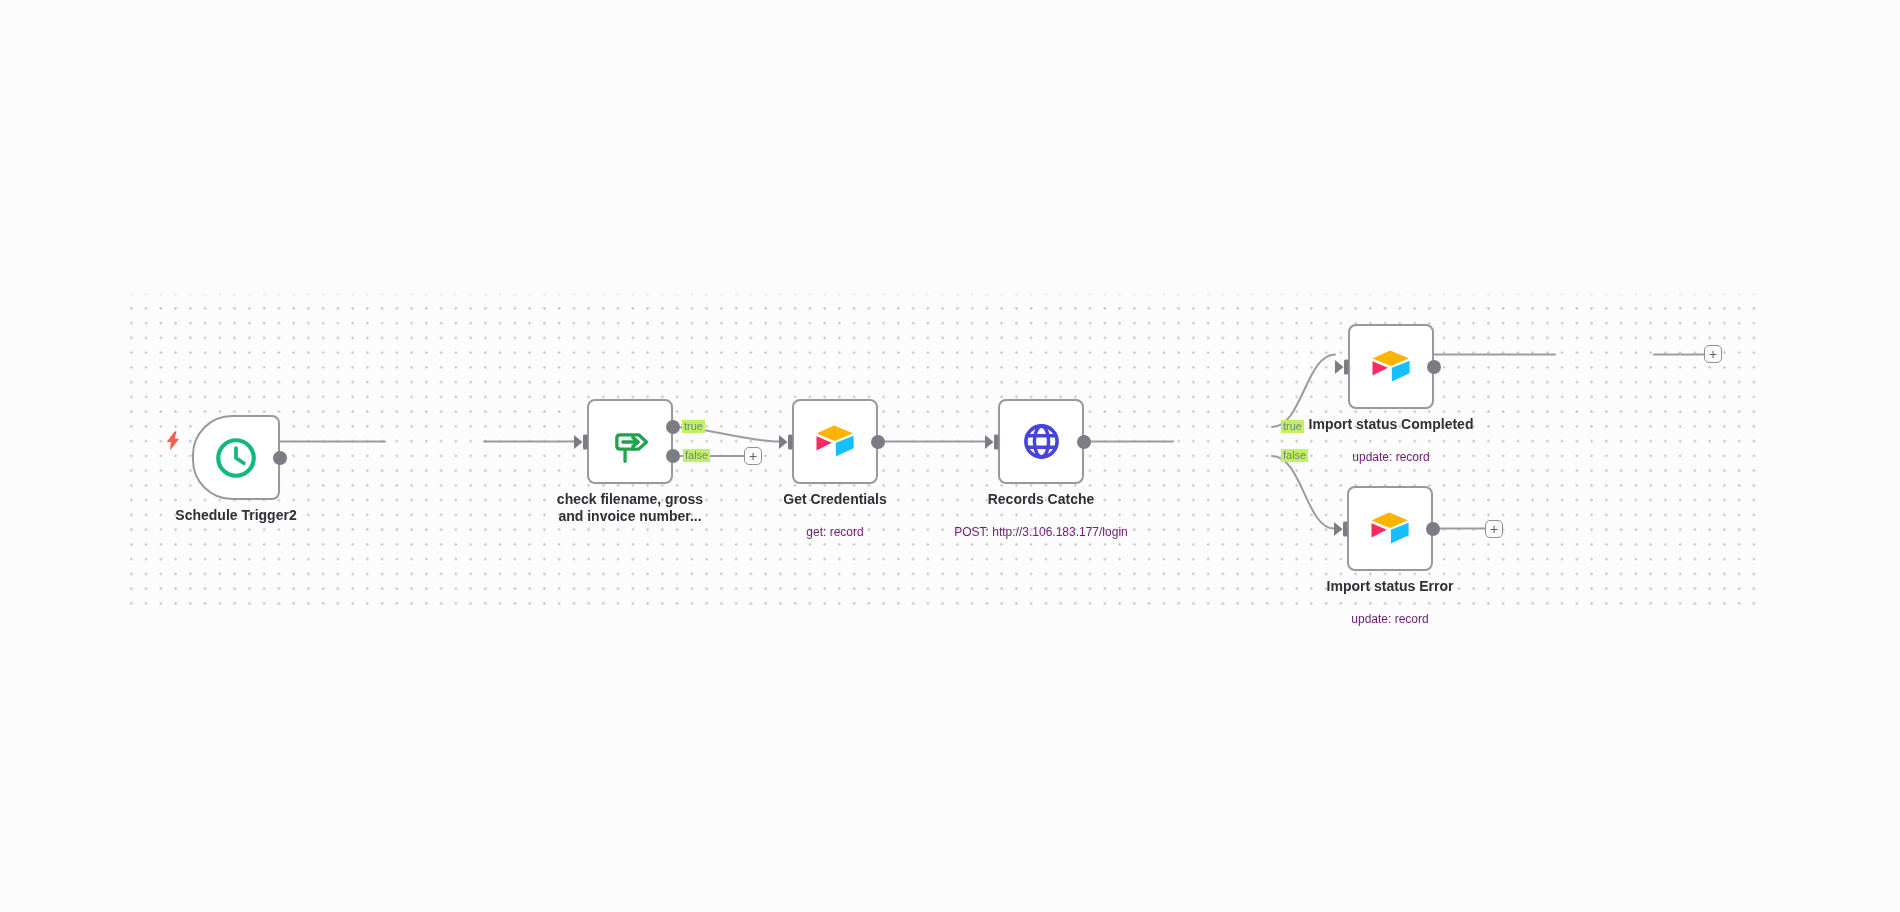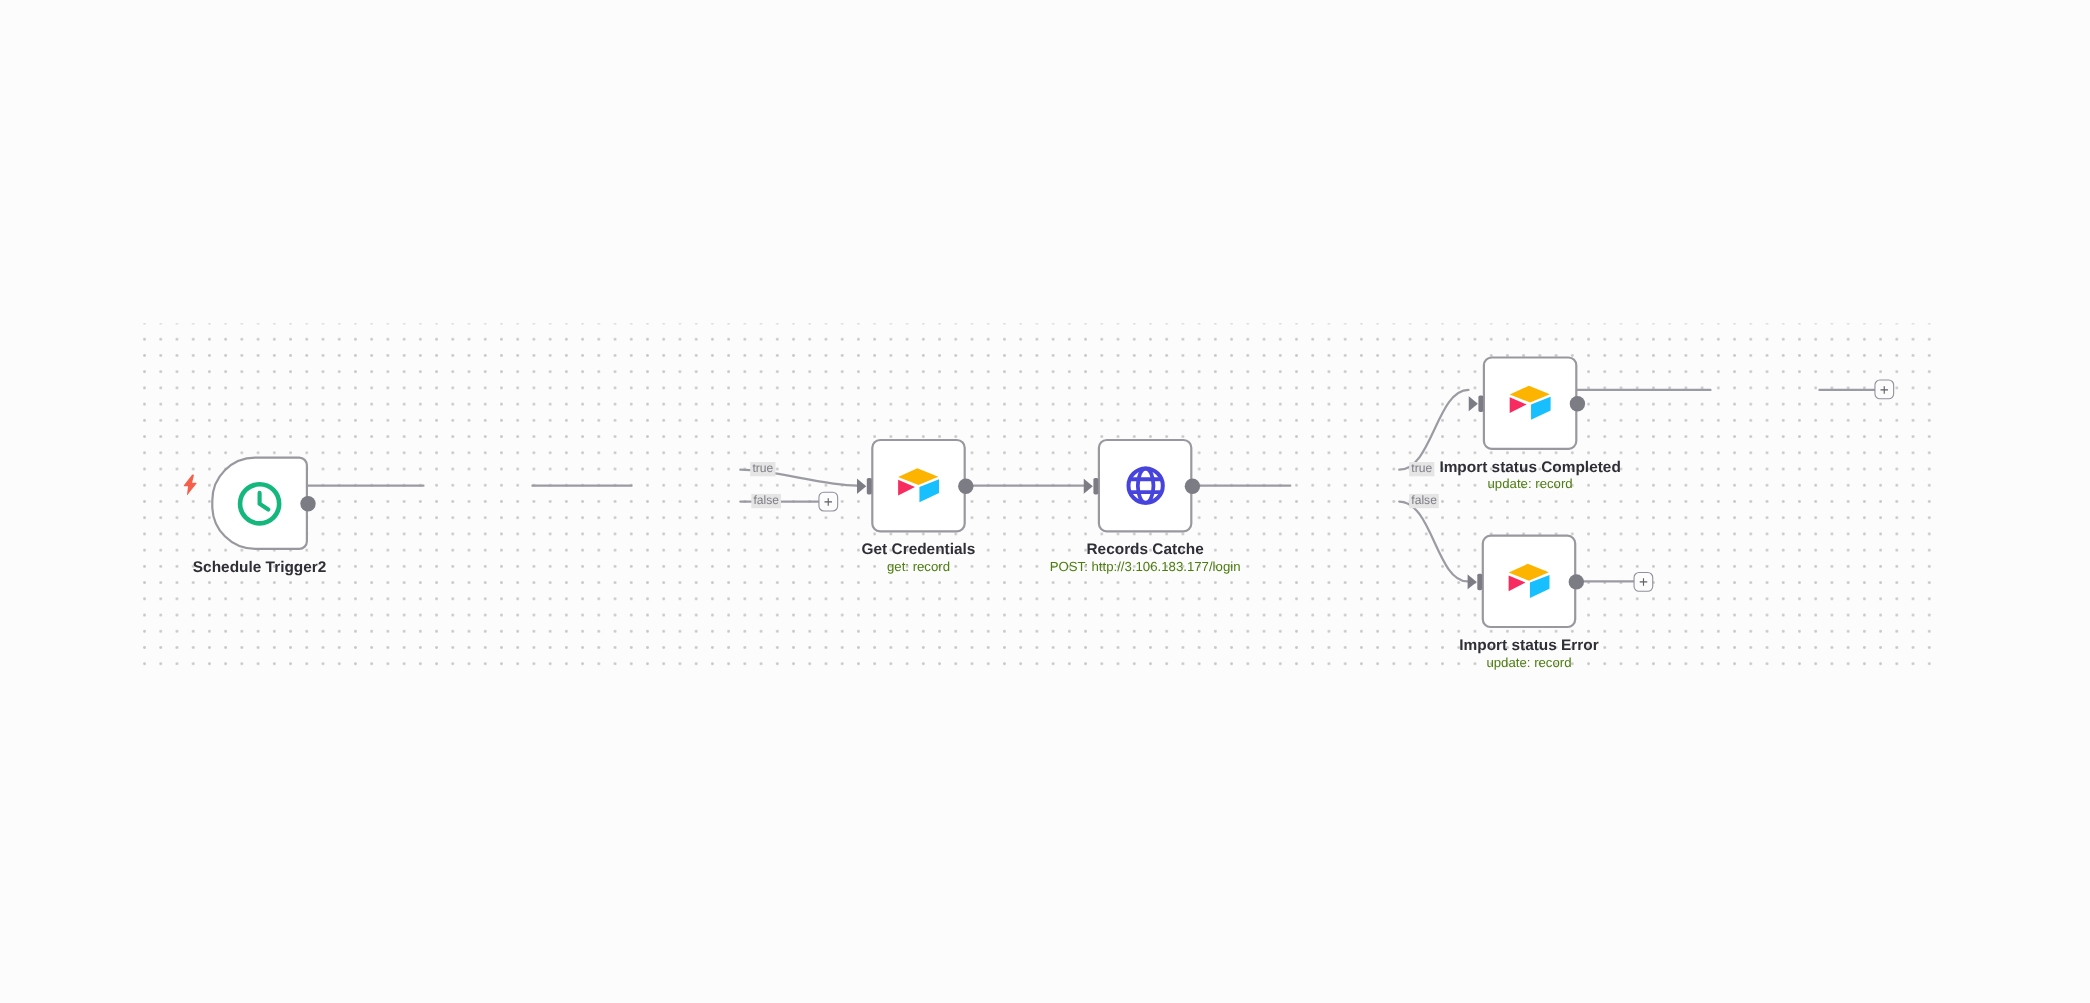--- a/index.html
+++ b/index.html
@@ -31,25 +31,25 @@
   .out-a{top:21px;}
   .out-b{top:50px;}
   .in-conn{position:absolute;left:-13px;top:33.5px;width:14px;height:18px;}
   .node-label{
     position:absolute;top:92px;left:50%;transform:translateX(-50%);
     width:280px;text-align:center;pointer-events:none;
   }
   .node-title{
     font-size:14px;font-weight:600;color:#2f2f36;line-height:17px;white-space:pre-line;
   }
-  .node-subtitle{font-size:12px;color:#4d7c0f;margin-top:0;}
+  .node-subtitle{font-size:12px;color:#701a75;margin-top:17px;}
   .node-subtitle:empty{display:none;}
   .badge-refresh{position:absolute;top:6px;right:6px;width:13px;height:13px;}
   .branch-label{
-    position:absolute;font-size:11px;color:#7e7e86;background:#e5e5e5;
+    position:absolute;font-size:11px;color:#7e7e86;background:#bef264;
     padding:0 2px;line-height:13px;
   }
   .plus{
     position:absolute;box-sizing:border-box;width:18px;height:18px;
     border:1.7px solid #90909a;border-radius:5px;background:#fcfcfc;
     color:#5f5f66;font-size:14px;line-height:14px;font-weight:400;
     display:flex;align-items:center;justify-content:center;
   }
   .bolt{position:absolute;left:166px;top:431px;width:14px;height:20px;}
 </style>
@@ -86,20 +86,40 @@
       </svg>
     </div>
     <div class="out-dot out-mid"></div>
     <div class="node-label">
       <div class="node-title">Schedule Trigger2</div>
 
     </div>
   </div>
 
 
+  <div class="node" style="left:587px;top:399px;">
+    <div class="node-box">
+      <svg width="44" height="44" viewBox="0 0 40 40">
+        <path d="M11 13.5 H28 L35 20 L28 26.5 H11 Q8 26.5 8 23.5 V16.5 Q8 13.5 11 13.5 Z" fill="none" stroke="#1fa24c" stroke-width="3" stroke-linejoin="round"></path>
+        <path d="M13.5 20 H25 M22.5 15.8 L27.5 20 L22.5 24.2" fill="none" stroke="#1fa24c" stroke-width="3" stroke-linecap="round" stroke-linejoin="round"></path>
+        <path d="M15.5 27 V37.5" stroke="#1fa24c" stroke-width="3" stroke-linecap="round"></path>
+      </svg>
+    </div>
+    <svg class="in-conn" viewBox="0 0 14 18">
+      <path d="M0 2 L8.5 9 L0 16 Z" fill="#7c7c84"></path>
+        <rect x="9" y="1.5" width="4.5" height="15" rx="1.5" fill="#7c7c84"></rect>
+    </svg>
+    <div class="out-dot out-a"></div>
+    <div class="out-dot out-b"></div>
+    <div class="node-label">
+      <div class="node-title">check filename, gross
+and invoice number...</div>
+
+    </div>
+  </div>
   <span class="branch-label" style="left:682px;top:420px;">true</span>
   <span class="branch-label" style="left:683px;top:449px;">false</span>
   <div class="plus" style="left:744px;top:447px;">+</div>
 
   <div class="node" style="left:792px;top:399px;">
     <div class="node-box">
       <svg width="44" height="36" viewBox="0 0 40 34">
         <path d="M19 1.5 L37 8.8 L20 16 L2.5 9 Z" fill="#fcb400"></path>
         <path d="M20.8 17.6 L37.6 11 L37.6 22.8 L20.8 30.8 Z" fill="#18bfff"></path>
         <path d="M2.5 11.5 L17 17.6 L2.5 25 Z" fill="#f82b60"></path>

